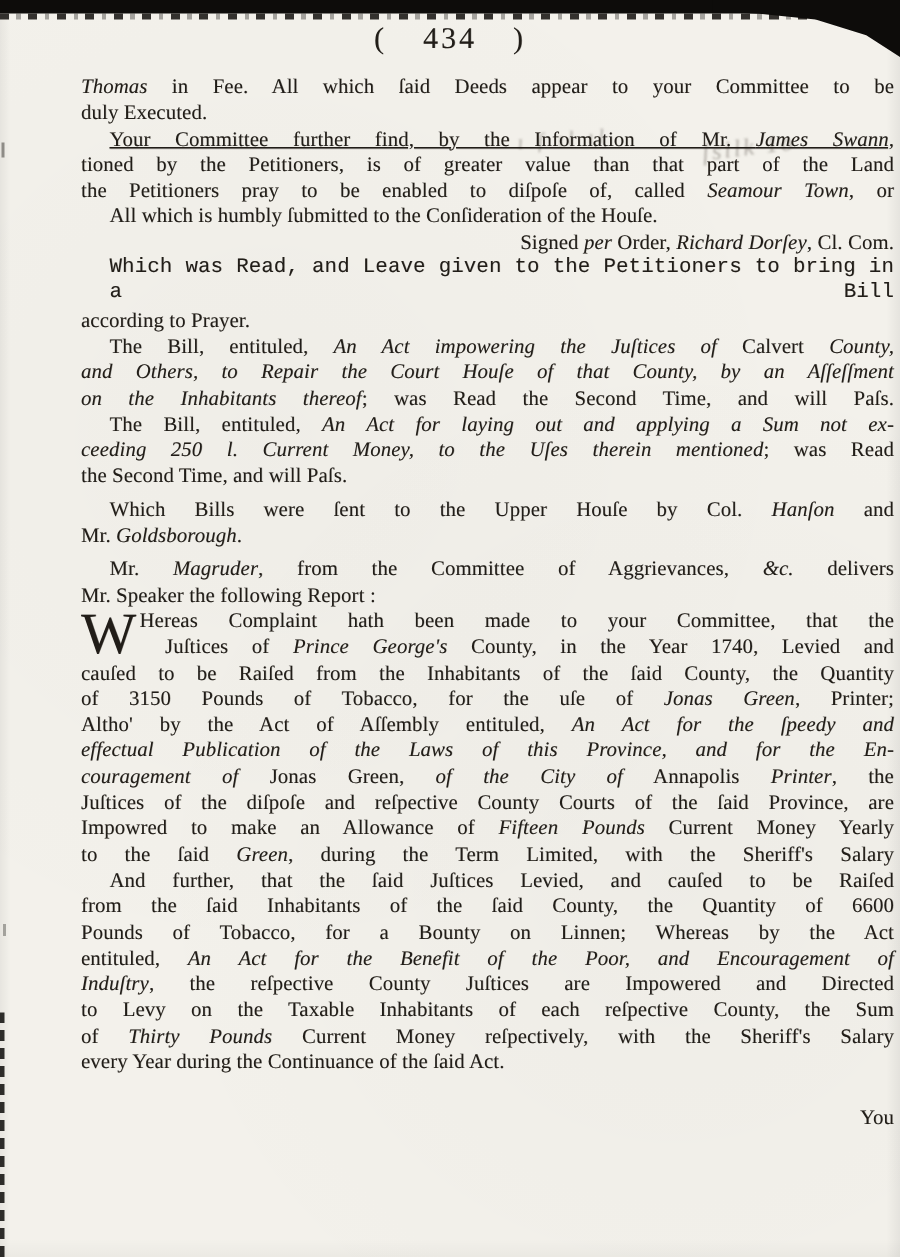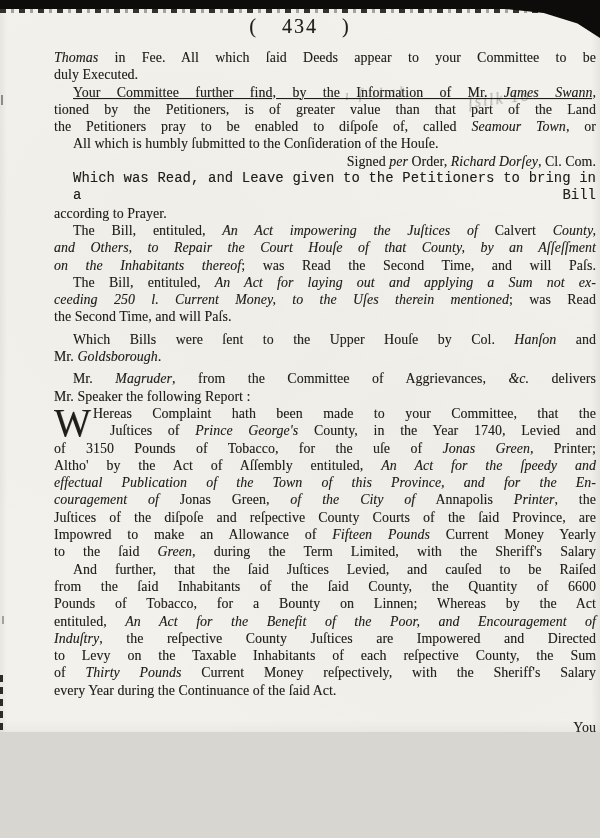--- a/index.html
+++ b/index.html
@@ -1,17 +1,17 @@
 <!DOCTYPE html>
 <html><head>
 <meta charset="utf-8">
 <style>
   html,body{margin:0;padding:0;background:#d8d6d0;}
   .page{
-    position:relative;width:600px;height:732px;overflow:hidden;
+    position:relative;width:600px;height:838px;overflow:hidden;
     background-color:#f3f1eb;
     background-image:
       linear-gradient(90deg, rgba(0,0,0,.05) 0, rgba(0,0,0,0) 7px),
       linear-gradient(270deg, rgba(0,0,0,.055) 0, rgba(0,0,0,0) 9px),
       linear-gradient(0deg, rgba(0,0,0,.03) 0, rgba(0,0,0,0) 12px),
       radial-gradient(circle at 30% 35%, rgba(0,0,0,.015), transparent 55%),
       radial-gradient(circle at 75% 70%, rgba(0,0,0,.02), transparent 50%);
     font-family:"Liberation Serif","DejaVu Serif",serif;
     color:#211d18;
   }
@@ -77,23 +77,24 @@
       <div class="line just"><span class="it">on the Inhabitants thereof</span><span>; was Read the Second Time, and will Paſs.</span></div>
       <div class="line just" style="padding-left: 19px;"><span>The Bill, entituled, </span><span class="it">An Act for laying out and applying a Sum not ex-</span></div>
       <div class="line just"><span class="it">ceeding 250 l. Current Money, to the Uſes therein mentioned</span><span>; was Read</span></div>
       <div class="line endl"><span>the Second Time, and will Paſs.</span></div>
       <div class="line just" style="padding-left: 19px; margin-top: 5px;"><span>Which Bills were ſent to the Upper Houſe by Col. </span><span class="it">Hanſon</span><span> and</span></div>
       <div class="line endl"><span>Mr. </span><span class="it">Goldsborough</span><span>.</span></div>
       <div class="line just" style="padding-left: 19px; margin-top: 5px;"><span>Mr. </span><span class="it">Magruder</span><span>, from the Committee of Aggrievances, </span><span class="it">&amp;c.</span><span> delivers</span></div>
       <div class="line endl"><span>Mr. Speaker the following Report :</span></div>
       <div class="line just has-drop" style="padding-left: 39px;"><span class="dropcap">W</span><span>Hereas Complaint hath been made to your Committee, that the</span></div>
       <div class="line just" style="padding-left: 56px;"><span>Juſtices of </span><span class="it">Prince George's</span><span> County, in the Year 1740, Levied and</span></div>
+      <div class="line just"><span>cauſed to be Raiſed from the Inhabitants of the ſaid County, the Quantity</span></div>
       <div class="line just"><span>of 3150 Pounds of Tobacco, for the uſe of </span><span class="it">Jonas Green</span><span>, Printer;</span></div>
       <div class="line just"><span>Altho' by the Act of Aſſembly entituled, </span><span class="it">An Act for the ſpeedy and</span></div>
-      <div class="line just"><span class="it">effectual Publication of the Town of this Province, and for the En-</span></div>
+      <div class="line just"><span class="it">effectual Publication of the Laws of this Province, and for the En-</span></div>
       <div class="line just"><span class="it">couragement of</span><span> Jonas Green, </span><span class="it">of the City of</span><span> Annapolis </span><span class="it">Printer</span><span>, the</span></div>
       <div class="line just"><span>Juſtices of the diſpoſe and reſpective County Courts of the ſaid Province, are</span></div>
       <div class="line just"><span>Impowred to make an Allowance of </span><span class="it">Fifteen Pounds</span><span> Current Money Yearly</span></div>
       <div class="line just"><span>to the ſaid </span><span class="it">Green</span><span>, during the Term Limited, with the Sheriff's Salary</span></div>
       <div class="line just" style="padding-left: 19px;"><span>And further, that the ſaid Juſtices Levied, and cauſed to be Raiſed</span></div>
       <div class="line just"><span>from the ſaid Inhabitants of the ſaid County, the Quantity of 6600</span></div>
       <div class="line just"><span>Pounds of Tobacco, for a Bounty on Linnen; Whereas by the Act</span></div>
       <div class="line just"><span>entituled, </span><span class="it">An Act for the Benefit of the Poor, and Encouragement of</span></div>
       <div class="line just"><span class="it">Induſtry</span><span>, the reſpective County Juſtices are Impowered and Directed</span></div>
       <div class="line just"><span>to Levy on the Taxable Inhabitants of each reſpective County, the Sum</span></div>

